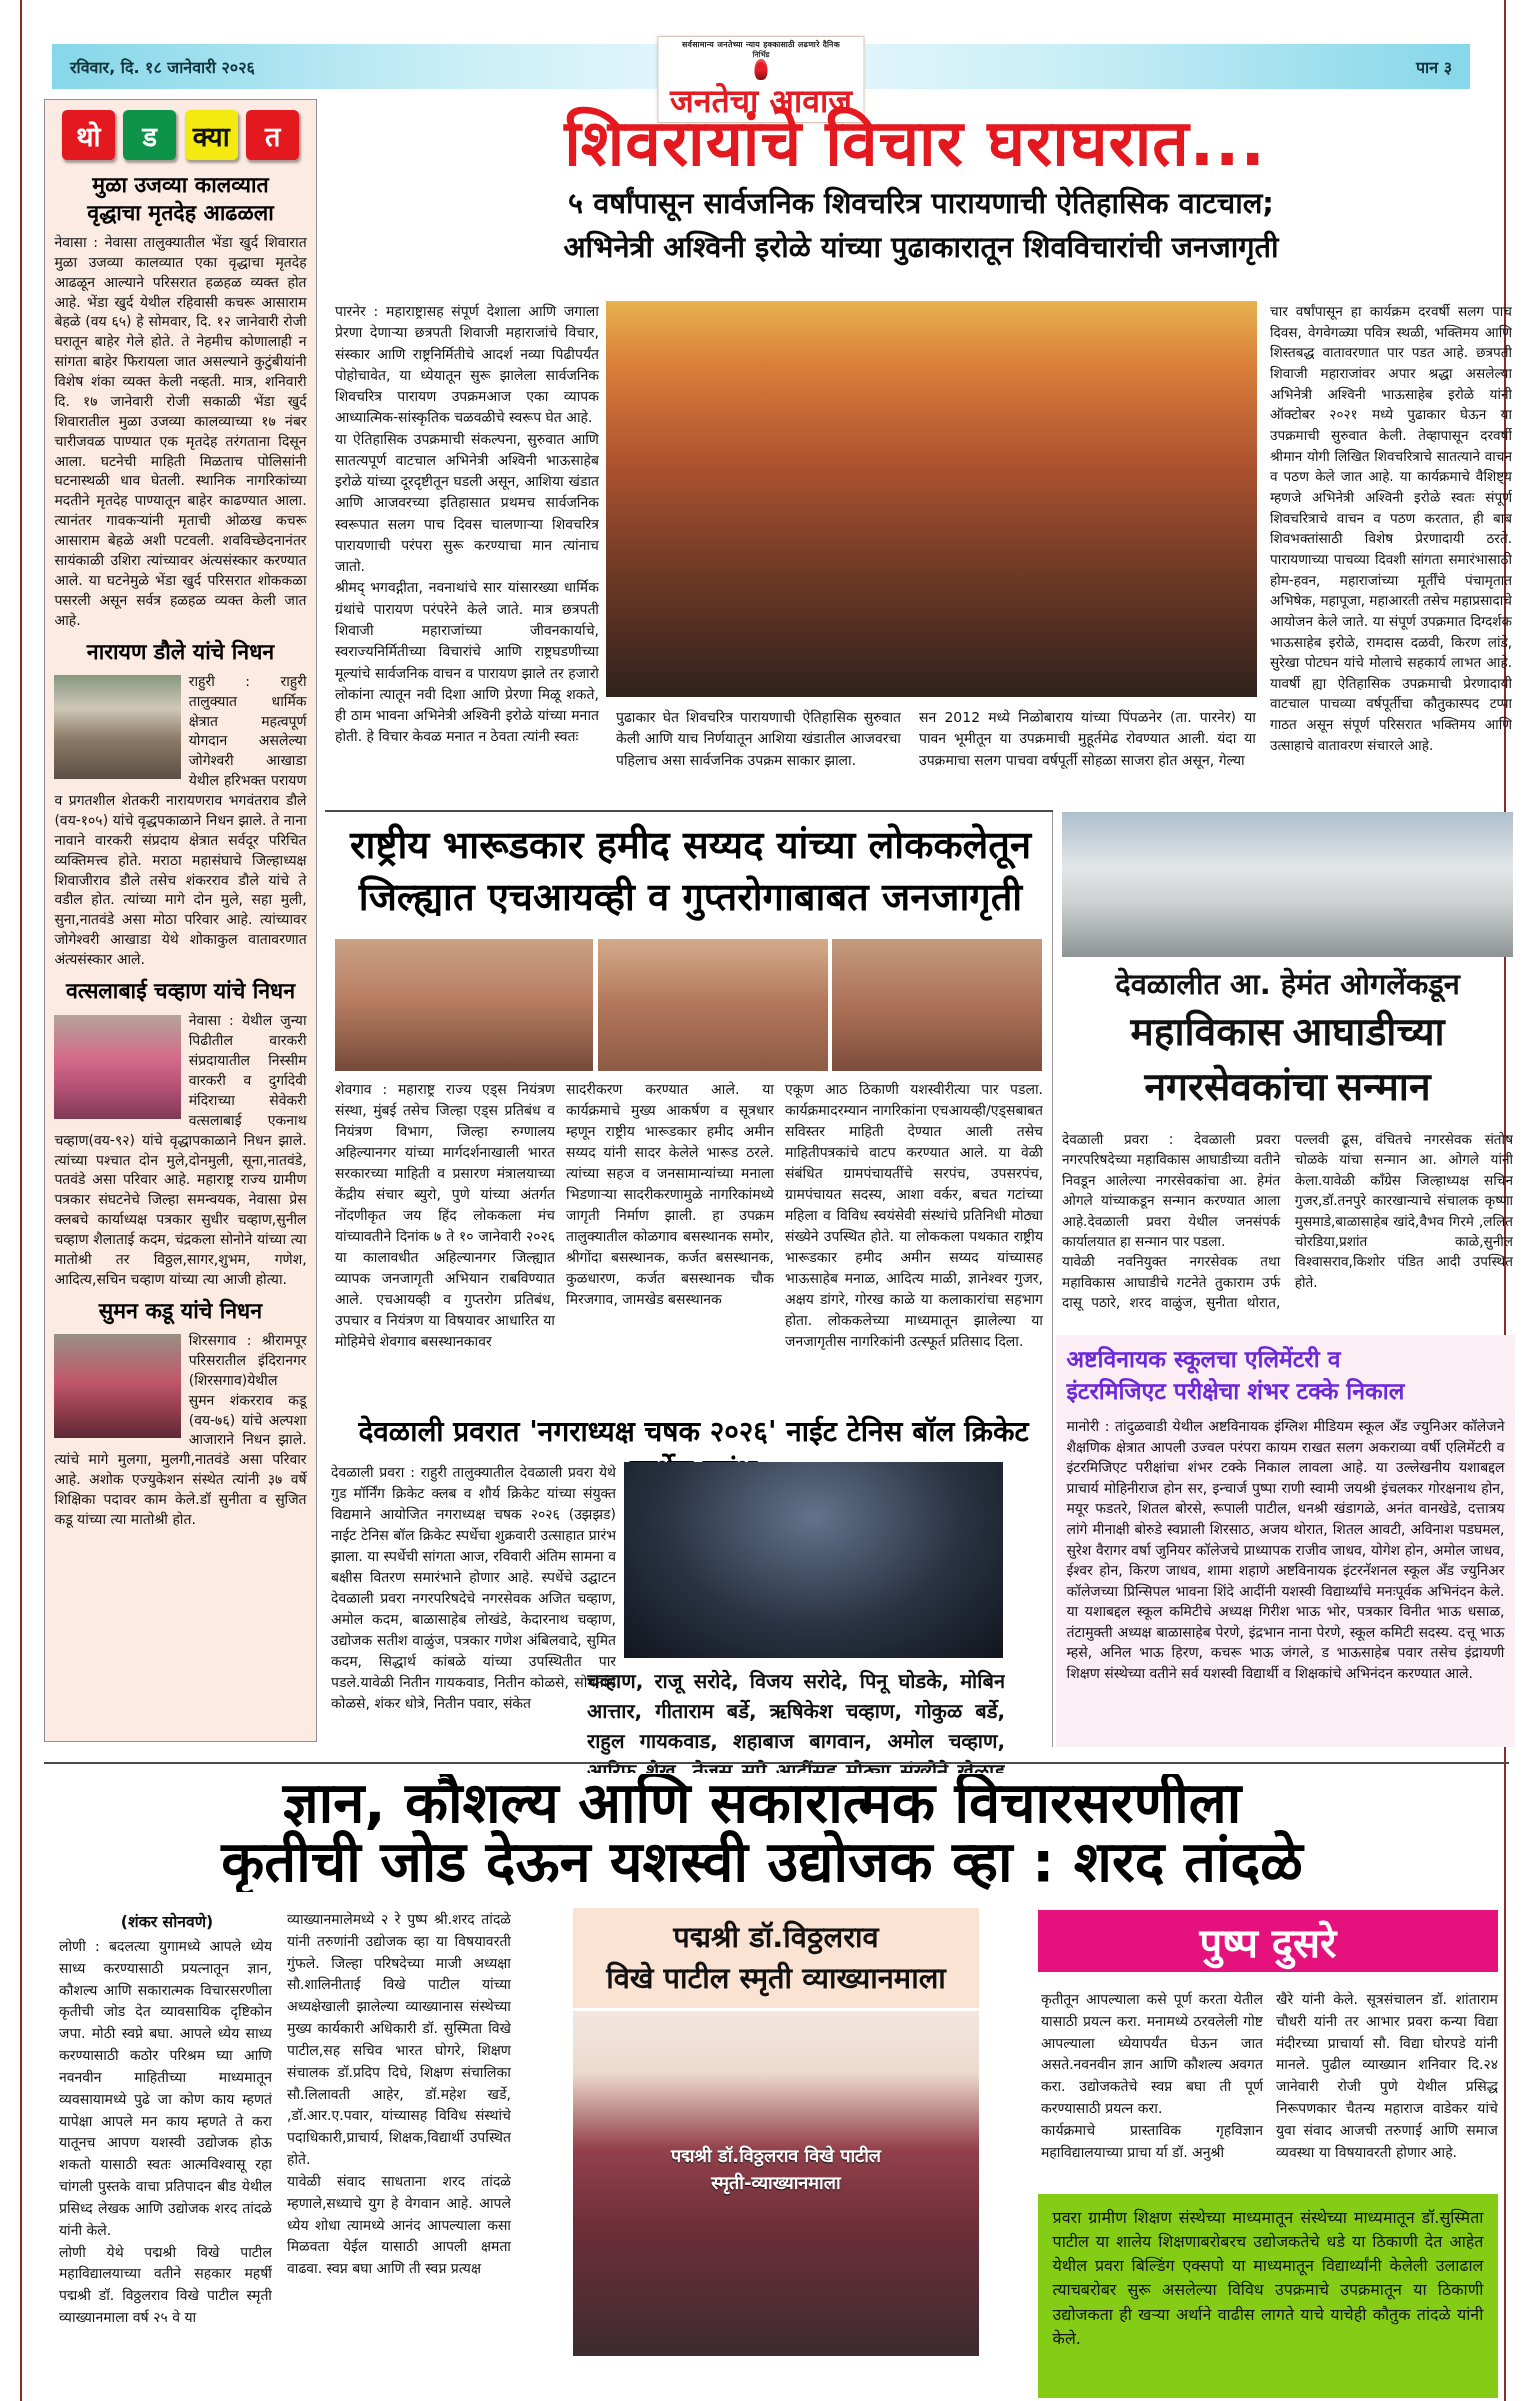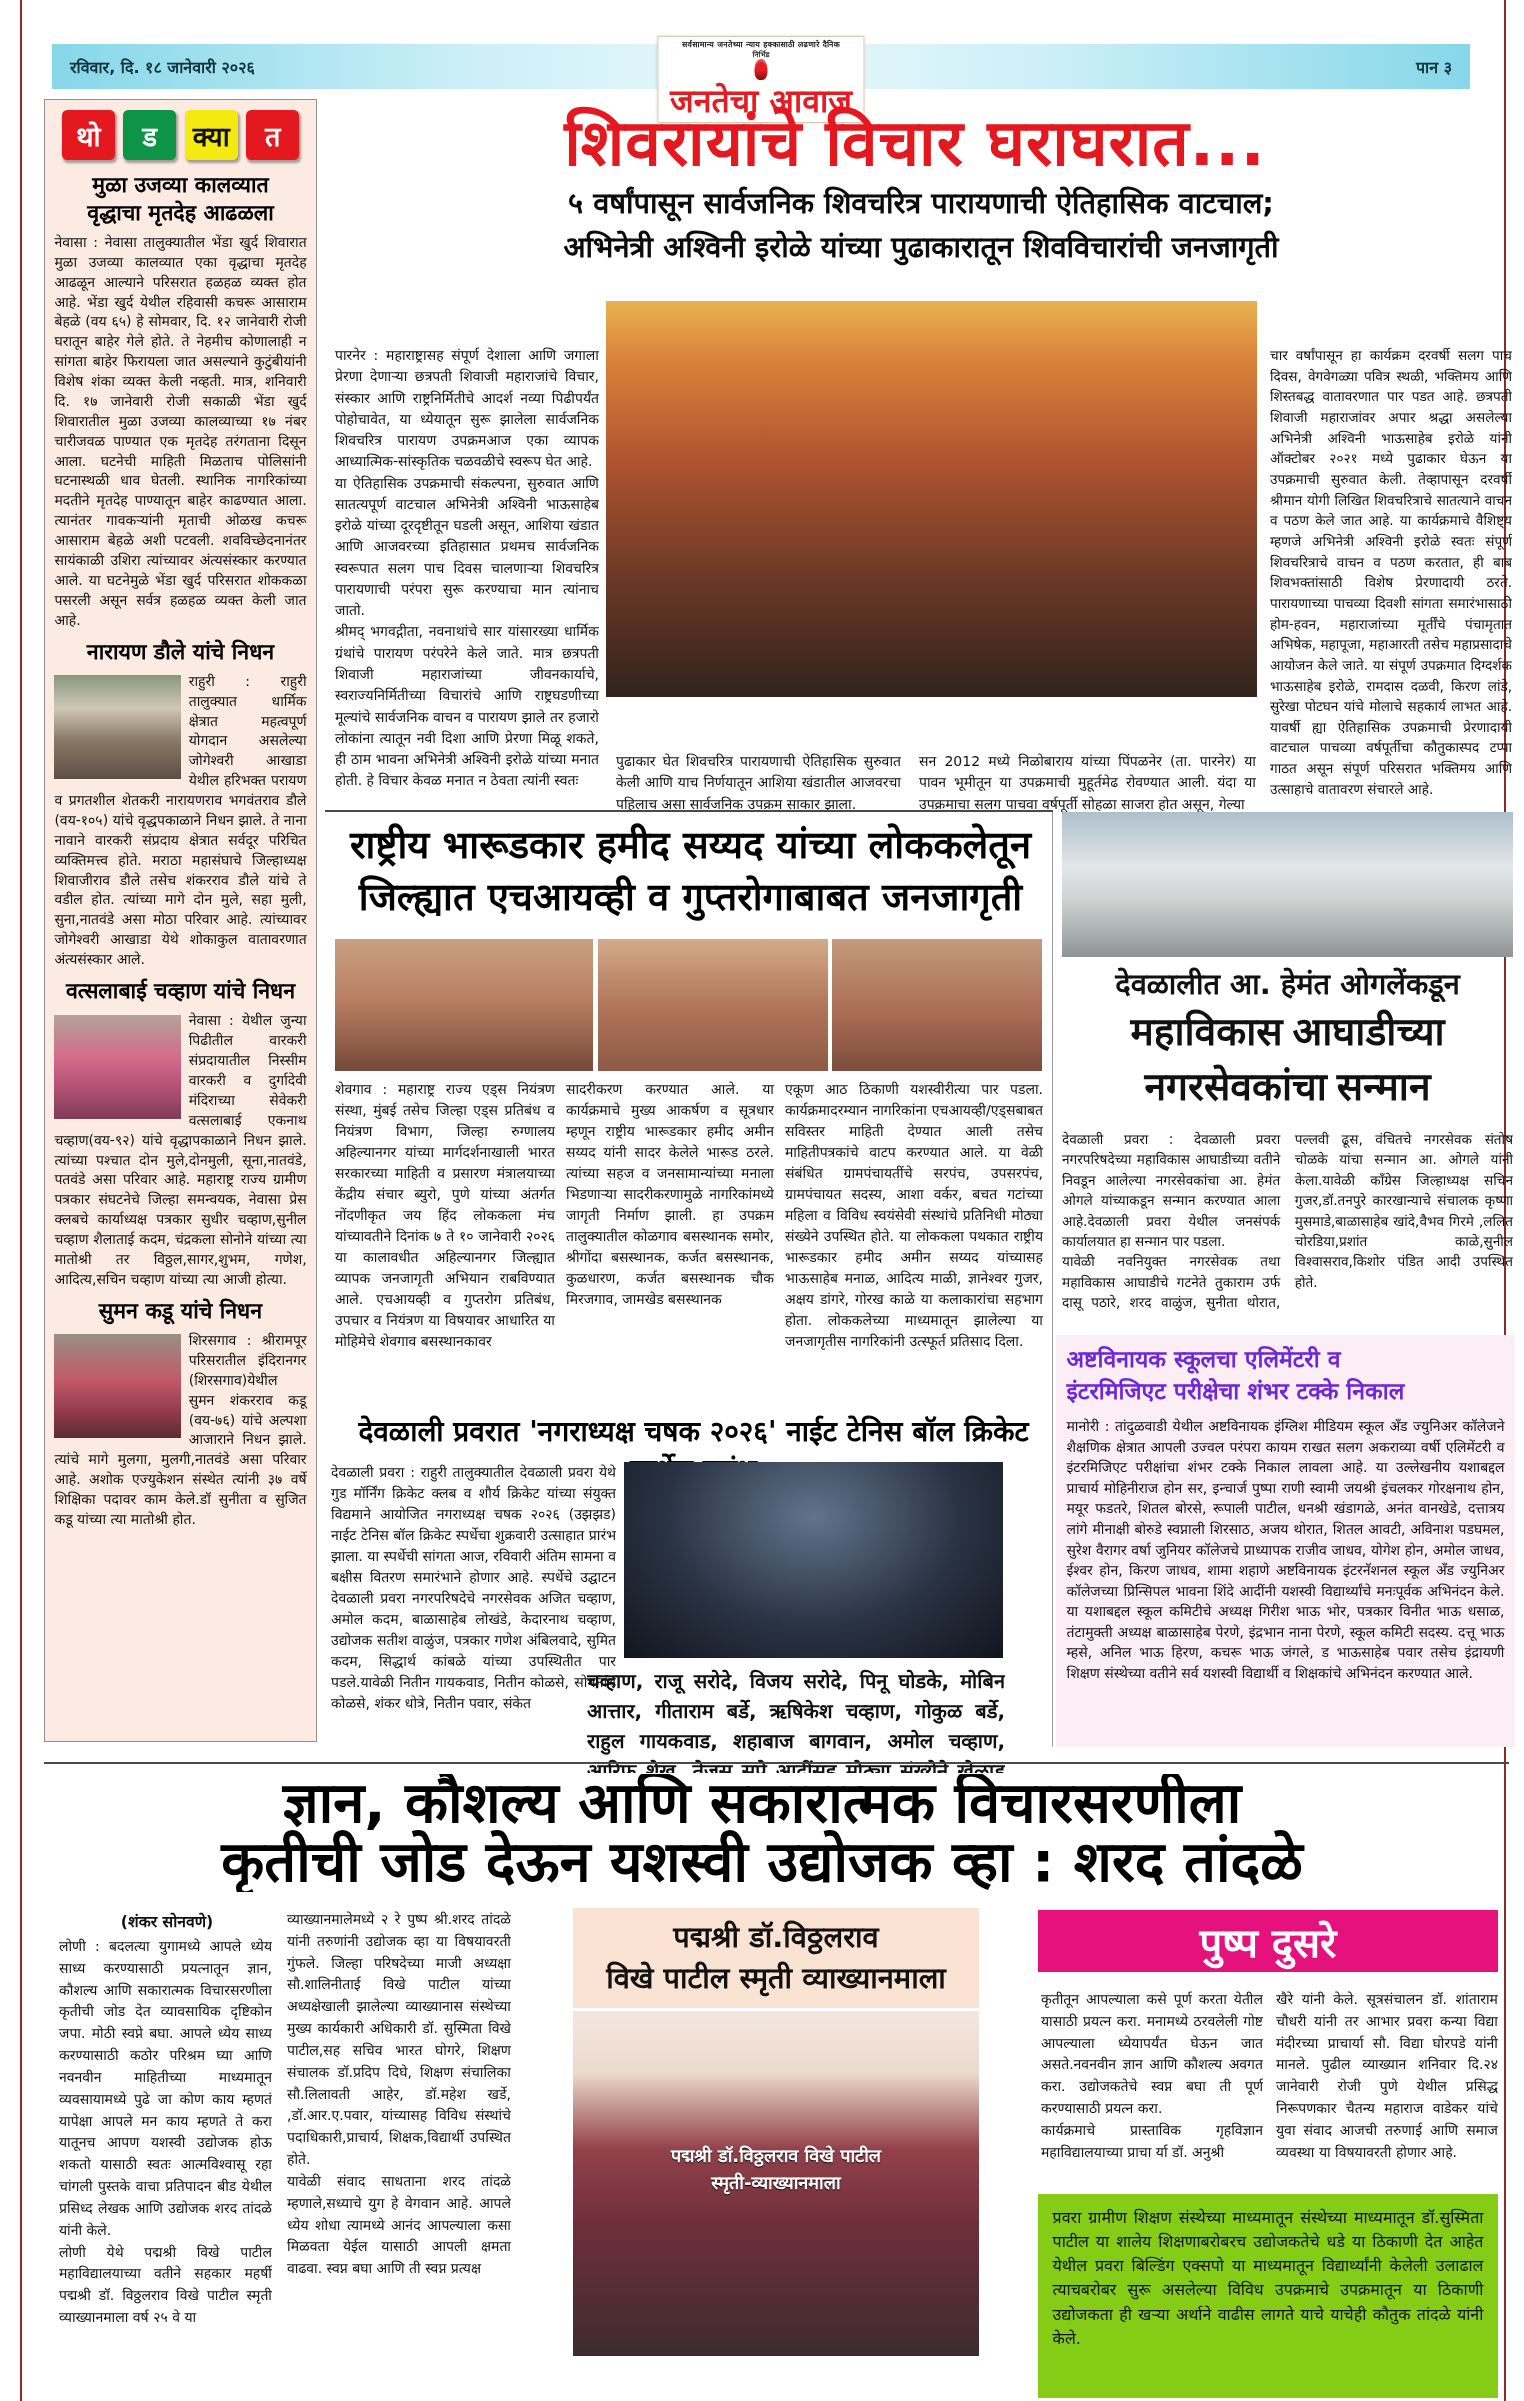--- a/index.html
+++ b/index.html
@@ -31,21 +31,21 @@
          font-size:27px;font-weight:900;box-shadow:1.6px 2.1px 2.6px rgba(0,0,0,.35);}
   .side-h{font-size:21.4px;font-weight:900;text-align:center;line-height:1.3;margin:5.2px 0 6.3px;color:#000;}
   .side-p{font-size:14px;line-height:1.42;margin:0 0 7.3px;}
   .side-photo{float:left;width:127px;height:104px;margin:3.1px 7.3px 3.1px 0;}
 
   
   .lead-h1{left:324px;top:97px;width:1182px;text-align:center;color:#e3191f;
            font-size:64px;font-weight:900;letter-spacing:1px;}
   .lead-h2{left:330px;top:182px;width:1182px;text-align:center;color:#0b0b0b;
            font-size:29px;font-weight:800;line-height:1.5;}
-  .mcol{font-size:14px;line-height:1.52;margin-top:44px;}
+  .mcol{font-size:14px;line-height:1.52;}
   .m-col1{left:335px;top:301px;width:264px;height:510px;}
   .m-photo{left:606px;top:301px;width:651px;height:396px;}
   .m-cap1{left:616px;top:707px;width:285px;height:102px;}
   .m-cap2{left:919px;top:707px;width:337px;height:102px;}
   .m-colR{left:1270px;top:301px;width:242px;height:515px;font-size:13.6px;}
 
   .rule{position:absolute;background:#4a4a4a;}
   .vline{position:absolute;background:#9a9a9a;}
 
   

